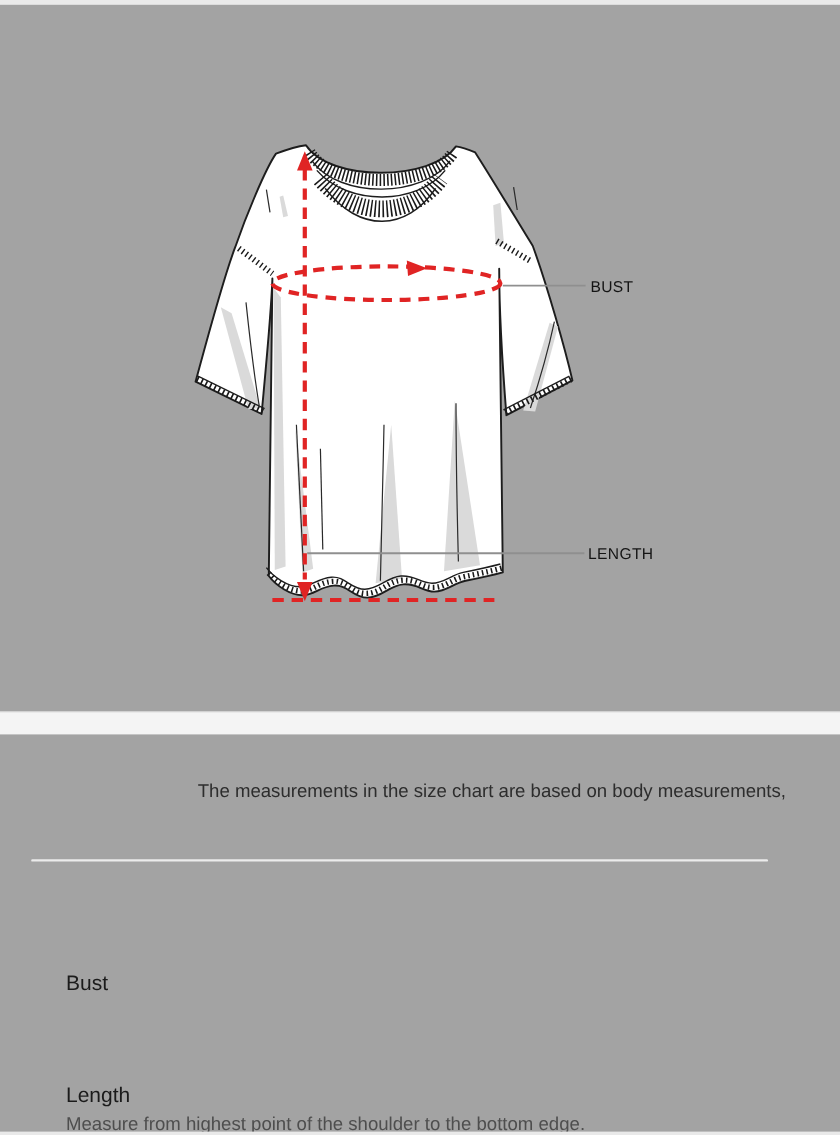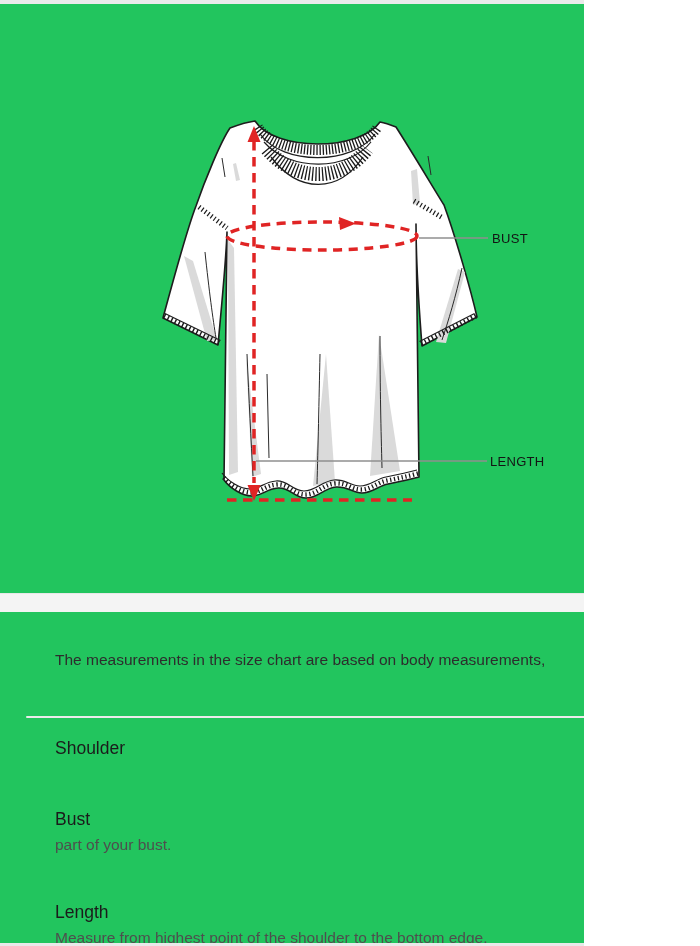--- a/index.html
+++ b/index.html
@@ -1,30 +1,30 @@
 <!DOCTYPE html>
 <html><head>
 <meta charset="utf-8">
 <style>
   html,body{margin:0;padding:0;background:#fff;}
   .page{
-    position:relative;width:584px;height:946px;background:#22c55e;overflow:hidden;
+    position:relative;width:700px;height:946px;background:#a3a3a3;overflow:hidden;
     font-family:"Liberation Sans","DejaVu Sans",sans-serif;
   }
   .top-strip{position:absolute;top:0;left:0;width:700px;height:4px;background:#eaeaea;}
   .bottom-strip{position:absolute;bottom:0;left:0;width:700px;height:3px;background:#e9e9e9;}
   .figure{position:absolute;top:0;left:0;width:700px;height:600px;}
   .figure svg{position:absolute;top:0;left:0;}
   .fig-label{
     position:absolute;font-size:13px;font-weight:500;color:#141414;
     letter-spacing:.3px;line-height:15px;white-space:nowrap;
   }
   .gray-band{position:absolute;top:593px;left:0;width:700px;height:18px;background:#f4f4f4;border-top:1px solid #e7e7e7;}
   .note{position:absolute;top:648px;left:55px;width:600px;font-size:15.5px;line-height:24px;color:#2d2d2d;}
-  .note-line{white-space:pre-wrap;}
+  .note-line{white-space:pre-wrap;text-align:right;}
   .thin-divider{position:absolute;top:716px;left:26px;width:614px;height:2px;background:#ebebeb;border-radius:2px;}
   .guide-section{position:absolute;left:55px;width:600px;}
   .guide-title{font-size:17.5px;line-height:22px;color:#1b1b1b;margin-bottom:3px;}
   .guide-line{font-size:15.5px;line-height:24px;color:#4e4e4e;white-space:pre-wrap;}
   .sec-shoulder{top:737px;}
   .sec-bust{top:808px;}
   .sec-length{top:901px;}
 </style>
 </head>
 <body>
@@ -132,26 +132,24 @@
 
   <div class="gray-band"></div>
 
   <div class="note">
     <div class="note-line">The measurements in the size chart are based on body measurements,</div>
   </div>
 
   <div class="thin-divider"></div>
 
   <div class="guide-section sec-shoulder">
-    <div class="guide-title">Shoulder</div>
   </div>
 
   <div class="guide-section sec-bust">
     <div class="guide-title">Bust</div>
-    <div class="guide-line">part of your bust.</div>
   </div>
 
   <div class="guide-section sec-length">
     <div class="guide-title">Length</div>
     <div class="guide-line">Measure from highest point of the shoulder to the bottom edge.</div>
   </div>
 
   <div class="bottom-strip"></div>
 </div>
 

